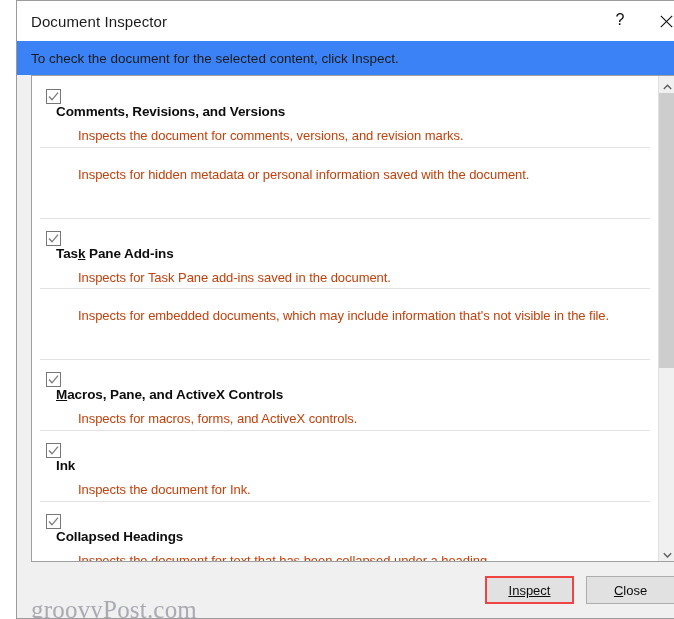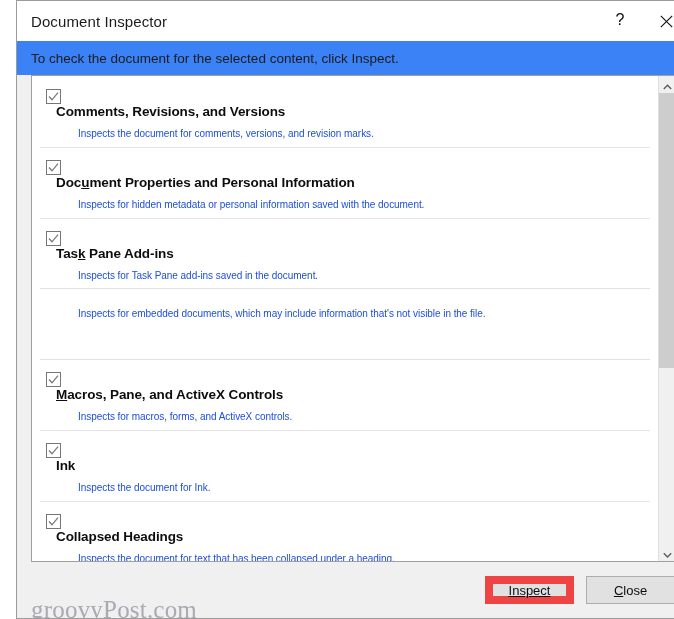--- a/index.html
+++ b/index.html
@@ -135,22 +135,22 @@
   .item-title {
     font-size: 13.5px;
     font-weight: bold;
     color: #0d0d0d;
     margin-left: 10px;
     letter-spacing: -0.1px;
     white-space: nowrap;
   }
   .item-title u { text-decoration: underline; }
   .item-desc {
-    font-size: 10px;
-    color: #1d4ed8;
+    font-size: 13px;
+    color: #c2410c;
     margin: 9px 0 0 46px;
     letter-spacing: -0.05px;
     white-space: nowrap;
   }
 
   
   .scrollbar {
     width: 17px;
     min-width: 17px;
     background: #f0f0f0;
@@ -214,21 +214,21 @@
     font-family: "Liberation Sans", sans-serif;
     font-size: 13px;
     color: #0d0d0d;
     display: flex;
     align-items: center;
     justify-content: center;
     cursor: default;
     padding: 0 10px;
   }
   .btn.default {
-    border: 8px solid #ef4444;
+    border: 2px solid #ef4444;
     text-decoration: underline;
   }
   .btn u { text-decoration: underline; }
 </style>
 </head>
 <body>
 
 <div class="dialog">
 
   <div class="titlebar">
@@ -259,28 +259,20 @@
             <svg width="11" height="11" viewBox="0 0 11 11">
                 <polyline points="1,5.5 4,8.8 10,1.6" fill="none" stroke="#7a7a7a" stroke-width="1.3"></polyline>
               </svg>
           </div>
           <div class="item-title"><span>Comments, Revisions, and Versions</span><u></u><span></span></div>
         </div>
         <div class="item-desc">Inspects the document for comments, versions, and revision marks.</div>
       </div>
 
       <div class="item">
-        <div class="item-head">
-          <div class="checkbox">
-            <svg width="11" height="11" viewBox="0 0 11 11">
-                <polyline points="1,5.5 4,8.8 10,1.6" fill="none" stroke="#7a7a7a" stroke-width="1.3"></polyline>
-              </svg>
-          </div>
-          <div class="item-title"><span>Doc</span><u>u</u><span>ment Properties and Personal Information</span></div>
-        </div>
         <div class="item-desc">Inspects for hidden metadata or personal information saved with the document.</div>
       </div>
 
       <div class="item">
         <div class="item-head">
           <div class="checkbox">
             <svg width="11" height="11" viewBox="0 0 11 11">
                 <polyline points="1,5.5 4,8.8 10,1.6" fill="none" stroke="#7a7a7a" stroke-width="1.3"></polyline>
               </svg>
           </div>

